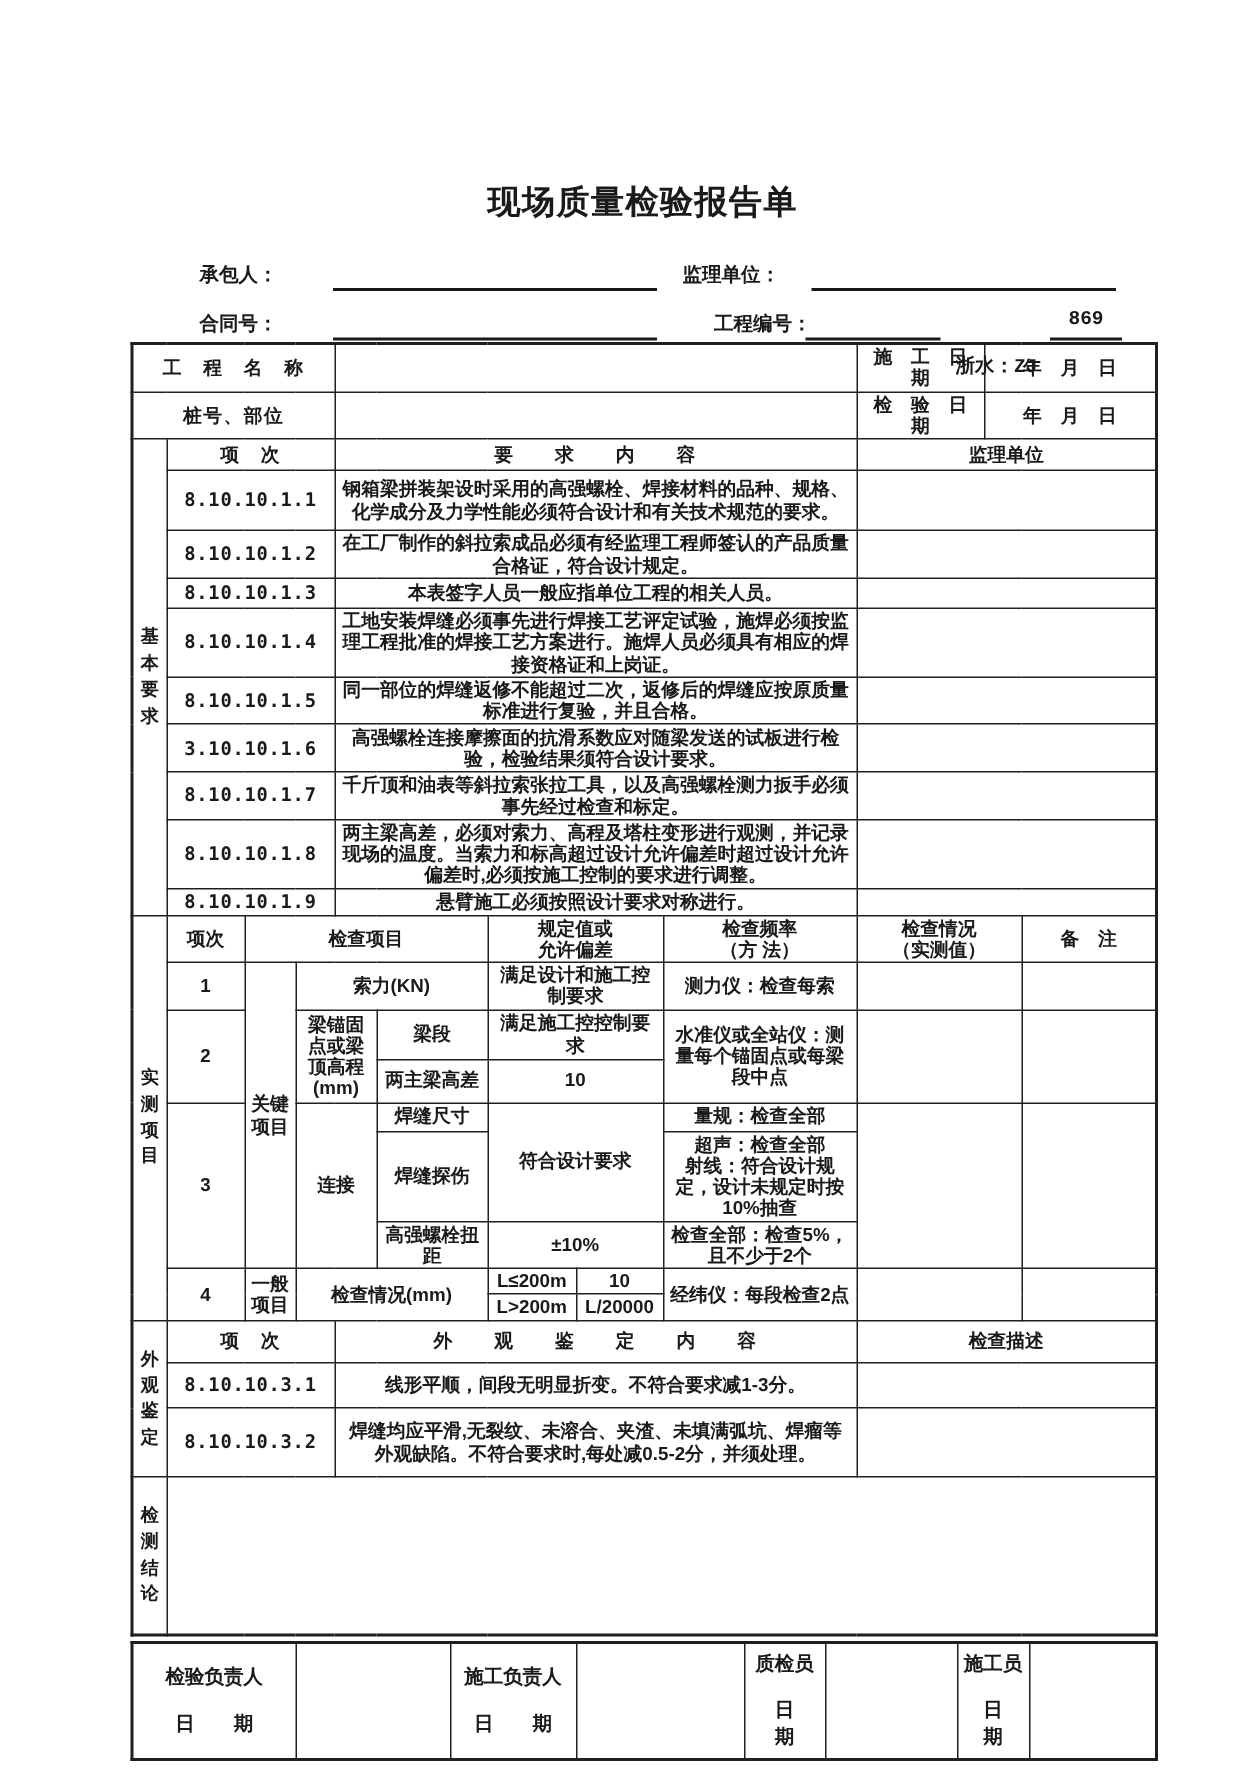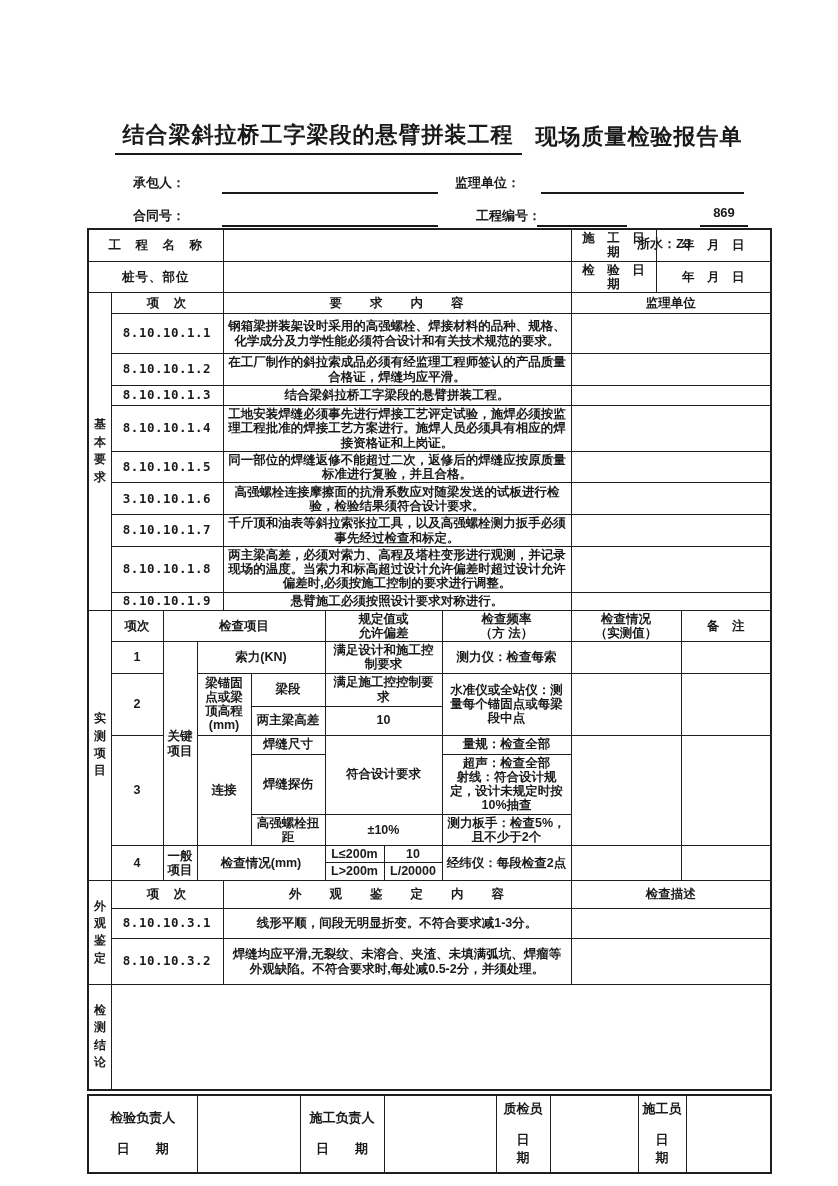--- a/index.html
+++ b/index.html
@@ -9,21 +9,21 @@
     -webkit-font-smoothing:antialiased;
   }
   .title-row {
     position:absolute; left:87px; top:120px; width:683px;
     display:flex; justify-content:center; align-items:flex-end; gap:14px;
     font-size:22px; font-weight:bold; letter-spacing:1px; white-space:nowrap;
   }
   .title-underlined { border-bottom:2px solid #1a1a1a; padding:0 8px 3px 8px; }
   .title-plain { padding-bottom:3px; }
 
-  .fields-row { position:absolute; left:0; width:838px; height:22px; font-size:13px; font-weight:600; }
+  .fields-row { position:absolute; left:0; width:838px; height:22px; font-size:13px; font-weight:600;font-family:Liberation Mono, monospace; }
   .fields-row .lbl { position:absolute; top:2px; }
   .fields-row .line { position:absolute; top:0; height:20px; border-bottom:2px solid #1a1a1a; }
   .fields-row .line-val { text-align:center; font-weight:600; font-size:13px; }
 
   .doc-body { position:absolute; left:87px; top:228px; width:781px;font-weight:bold; }
 
   table.grid { border-collapse:collapse; table-layout:fixed; width:683px; border:2px solid #1f1f1f; }
   table.grid td {
     border:1px solid #1f1f1f; padding:1px 4px; font-size:12.5px;
     text-align:center; vertical-align:middle; line-height:1.14; overflow:hidden;
@@ -40,21 +40,20 @@
   table.sig td { border:1px solid #1f1f1f; font-size:13px; vertical-align:middle; text-align:center; padding:4px 2px; }
   .sig-name { margin-bottom:13px; }
   .sig-date { margin-bottom:1px; }
 
   .note-line { margin:10px 0 0 13px; font-size:12.5px; }
 </style>
 </head>
 <body>
 
 <div class="title-row">
-  <span class="title-underlined">结合梁斜拉桥工字梁段的悬臂拼装工程</span>
   <span class="title-plain">现场质量检验报告单</span>
 </div>
 
 <div class="fields-row" style="top:172px;">
   <span class="lbl" style="left:133px;">承包人：</span>
   <span class="line" style="left:222px; width:216px;"></span>
   <span class="lbl" style="left:455px;">监理单位：</span>
   <span class="line" style="left:541px; width:203px;"></span>
 </div>
 <div class="fields-row" style="top:205px;">
@@ -105,26 +104,26 @@
     <td colspan="5" class="hdr">要　　求　　内　　容</td>
     <td colspan="3">监理单位</td>
   </tr>
   <tr style="height:40px">
     <td colspan="3" class="num">8.10.10.1.1</td>
     <td colspan="5" class="tl body13">钢箱梁拼装架设时采用的高强螺栓、焊接材料的品种、规格、化学成分及力学性能必须符合设计和有关技术规范的要求。</td>
     <td colspan="3"></td>
   </tr>
   <tr style="height:32px">
     <td colspan="3" class="num">8.10.10.1.2</td>
-    <td colspan="5" class="tl body13">在工厂制作的斜拉索成品必须有经监理工程师签认的产品质量合格证，焊缝均应平滑。</td>
+    <td colspan="5" class="tl body13">在工厂制作的斜拉索成品必须有经监理工程师签认的产品质量合格证，符合设计规定。</td>
     <td colspan="3"></td>
   </tr>
   <tr style="height:20px">
     <td colspan="3" class="num">8.10.10.1.3</td>
-    <td colspan="5" class="tl body13">结合梁斜拉桥工字梁段的悬臂拼装工程。</td>
+    <td colspan="5" class="tl body13">本表签字人员一般应指单位工程的相关人员。</td>
     <td colspan="3"></td>
   </tr>
   <tr style="height:43px">
     <td colspan="3" class="num">8.10.10.1.4</td>
     <td colspan="5" class="tl body13">工地安装焊缝必须事先进行焊接工艺评定试验，施焊必须按监理工程批准的焊接工艺方案进行。施焊人员必须具有相应的焊接资格证和上岗证。</td>
     <td colspan="3"></td>
   </tr>
   <tr style="height:30px">
     <td colspan="3" class="num">8.10.10.1.5</td>
     <td colspan="5" class="tl body13">同一部位的焊缝返修不能超过二次，返修后的焊缝应按原质量标准进行复验，并且合格。</td>
@@ -204,21 +203,21 @@
     <td rowspan="3"></td>
   </tr>
   <tr style="height:60px">
     <td>焊缝探伤</td>
     <td class="tl pre sm">超声：检查全部
 射线：符合设计规定，设计未规定时按10%抽查</td>
   </tr>
   <tr style="height:31px">
     <td class="pre">高强螺栓扭距</td>
     <td colspan="2">±10%</td>
-    <td class="tl">测力板手：检查5%，且不少于2个</td>
+    <td class="tl">检查全部：检查5%，且不少于2个</td>
   </tr>
 
   <tr style="height:16px">
     <td rowspan="2">4</td>
     <td rowspan="2" class="pre">一般
 项目</td>
     <td colspan="3" rowspan="2">检查情况(mm)</td>
     <td>L≤200m</td>
     <td>10</td>
     <td rowspan="2" class="tl">经纬仪：每段检查2点</td>

